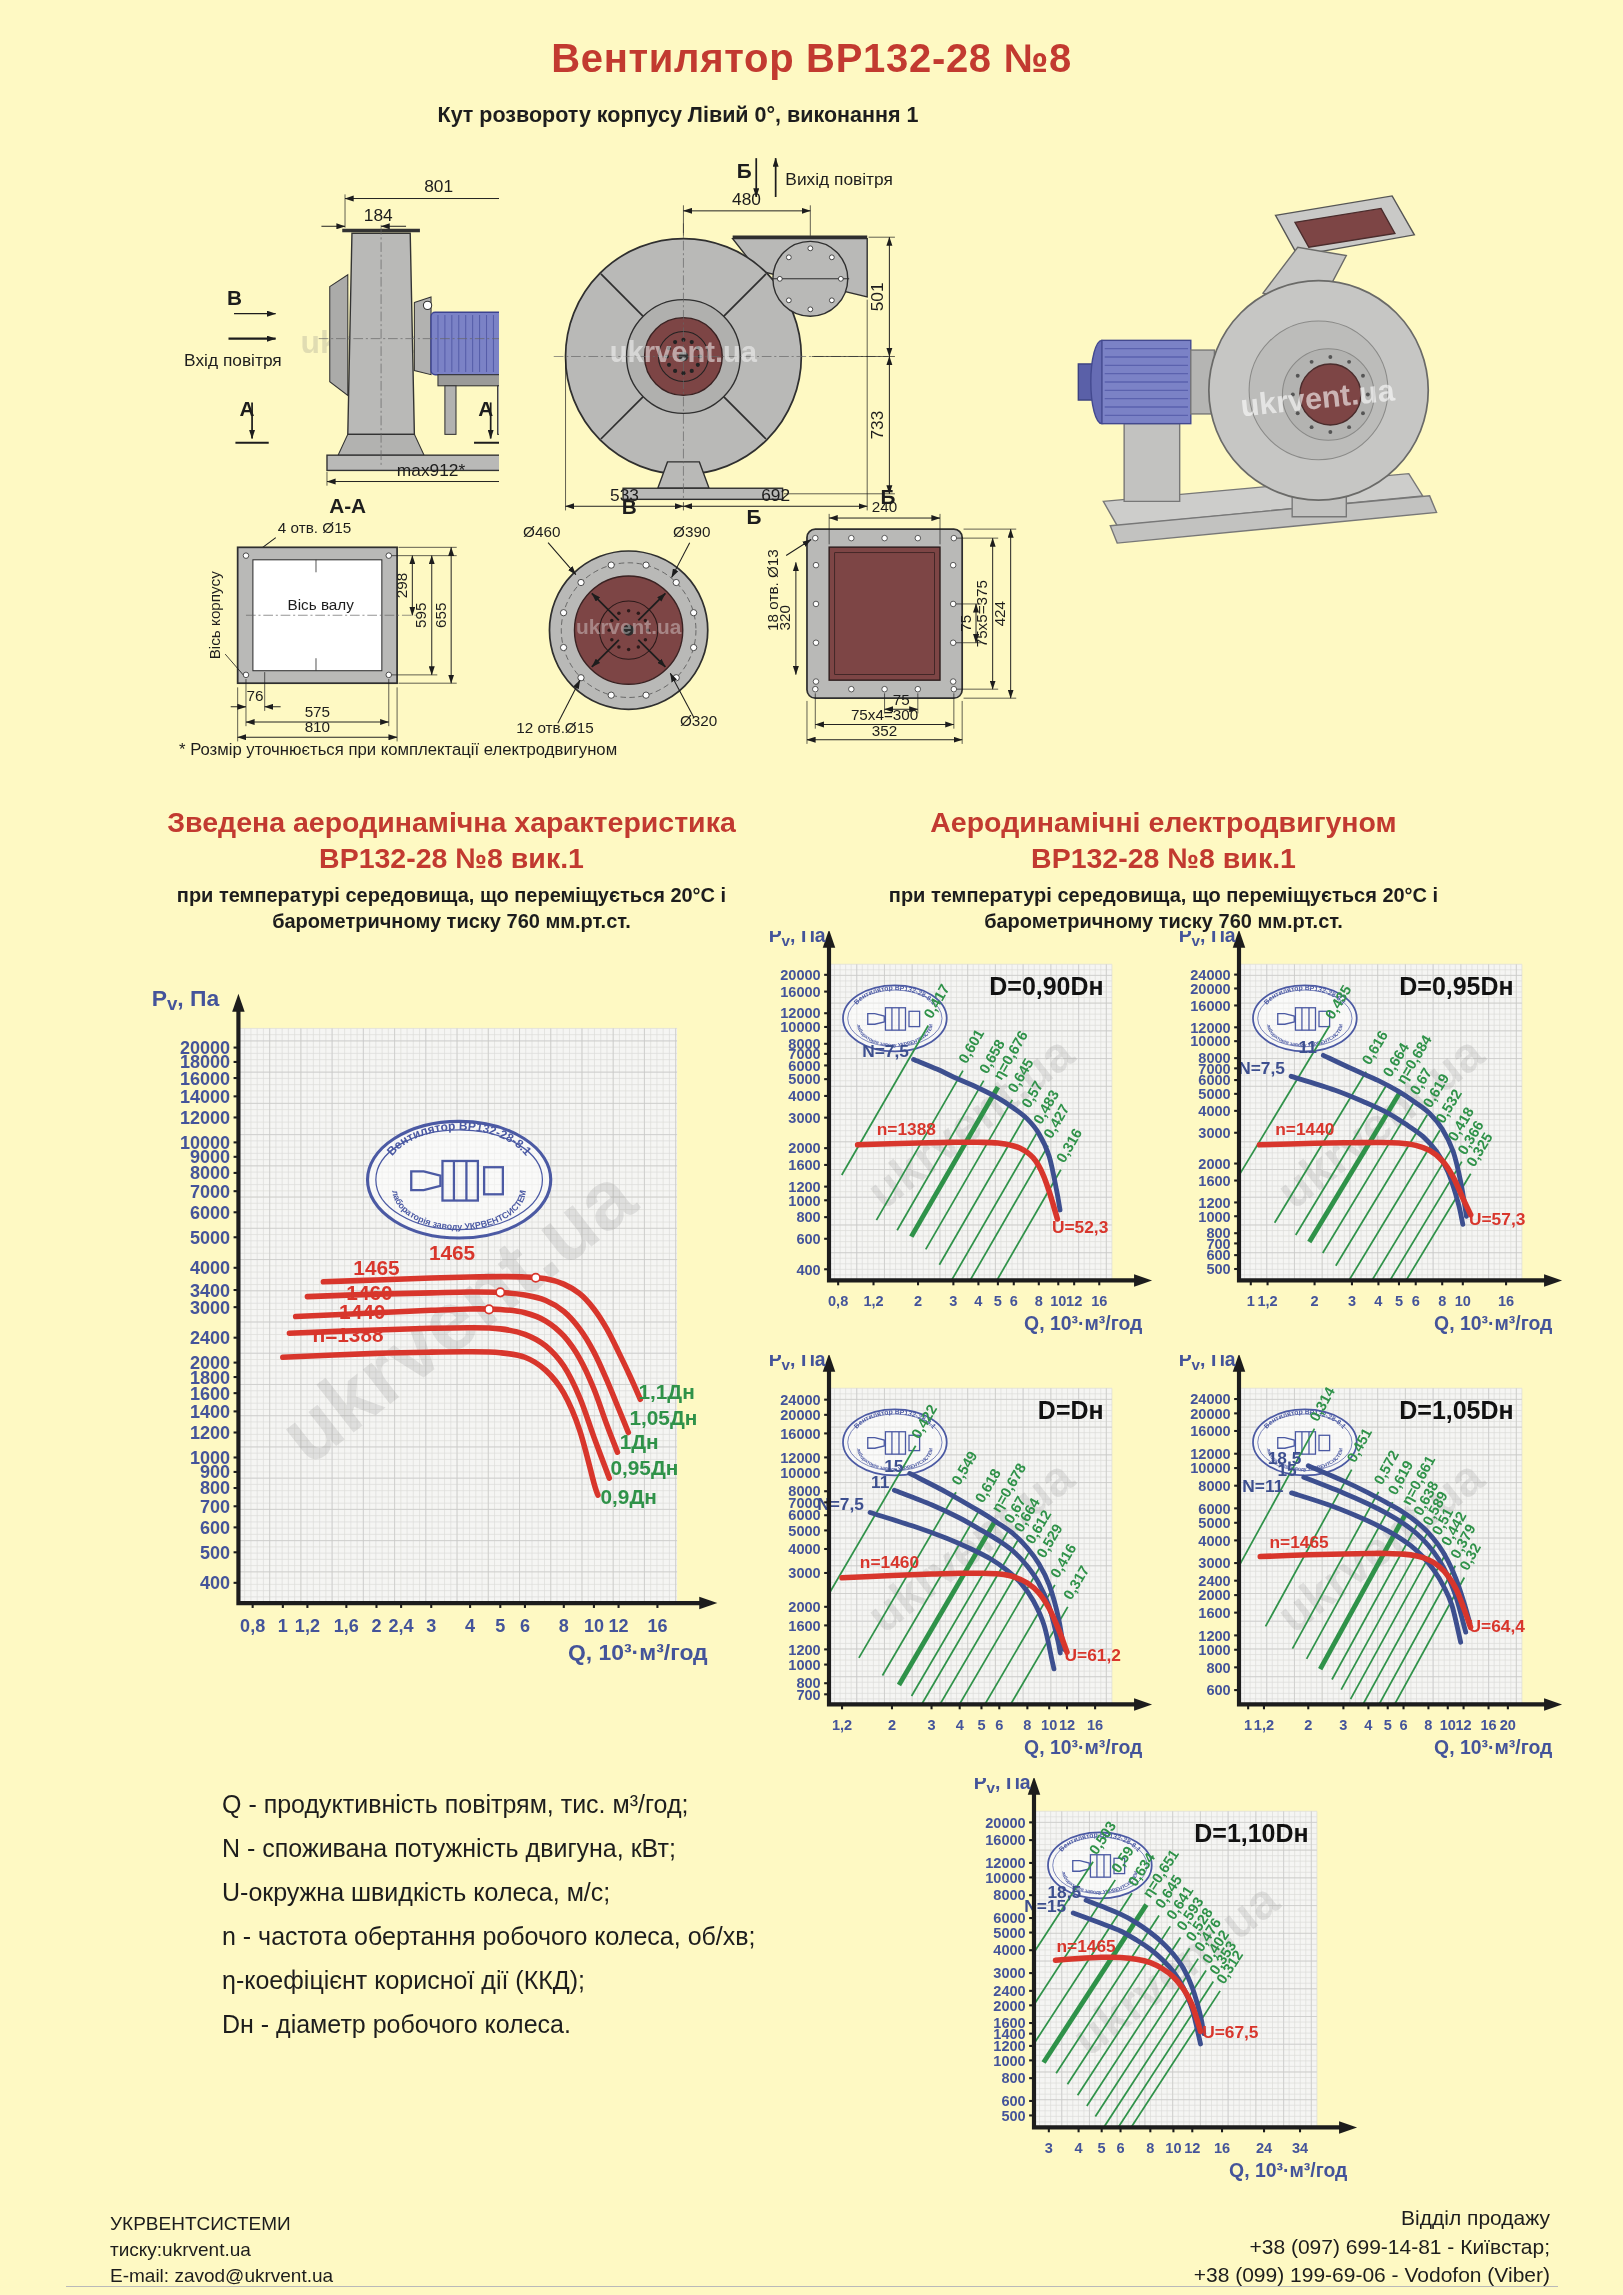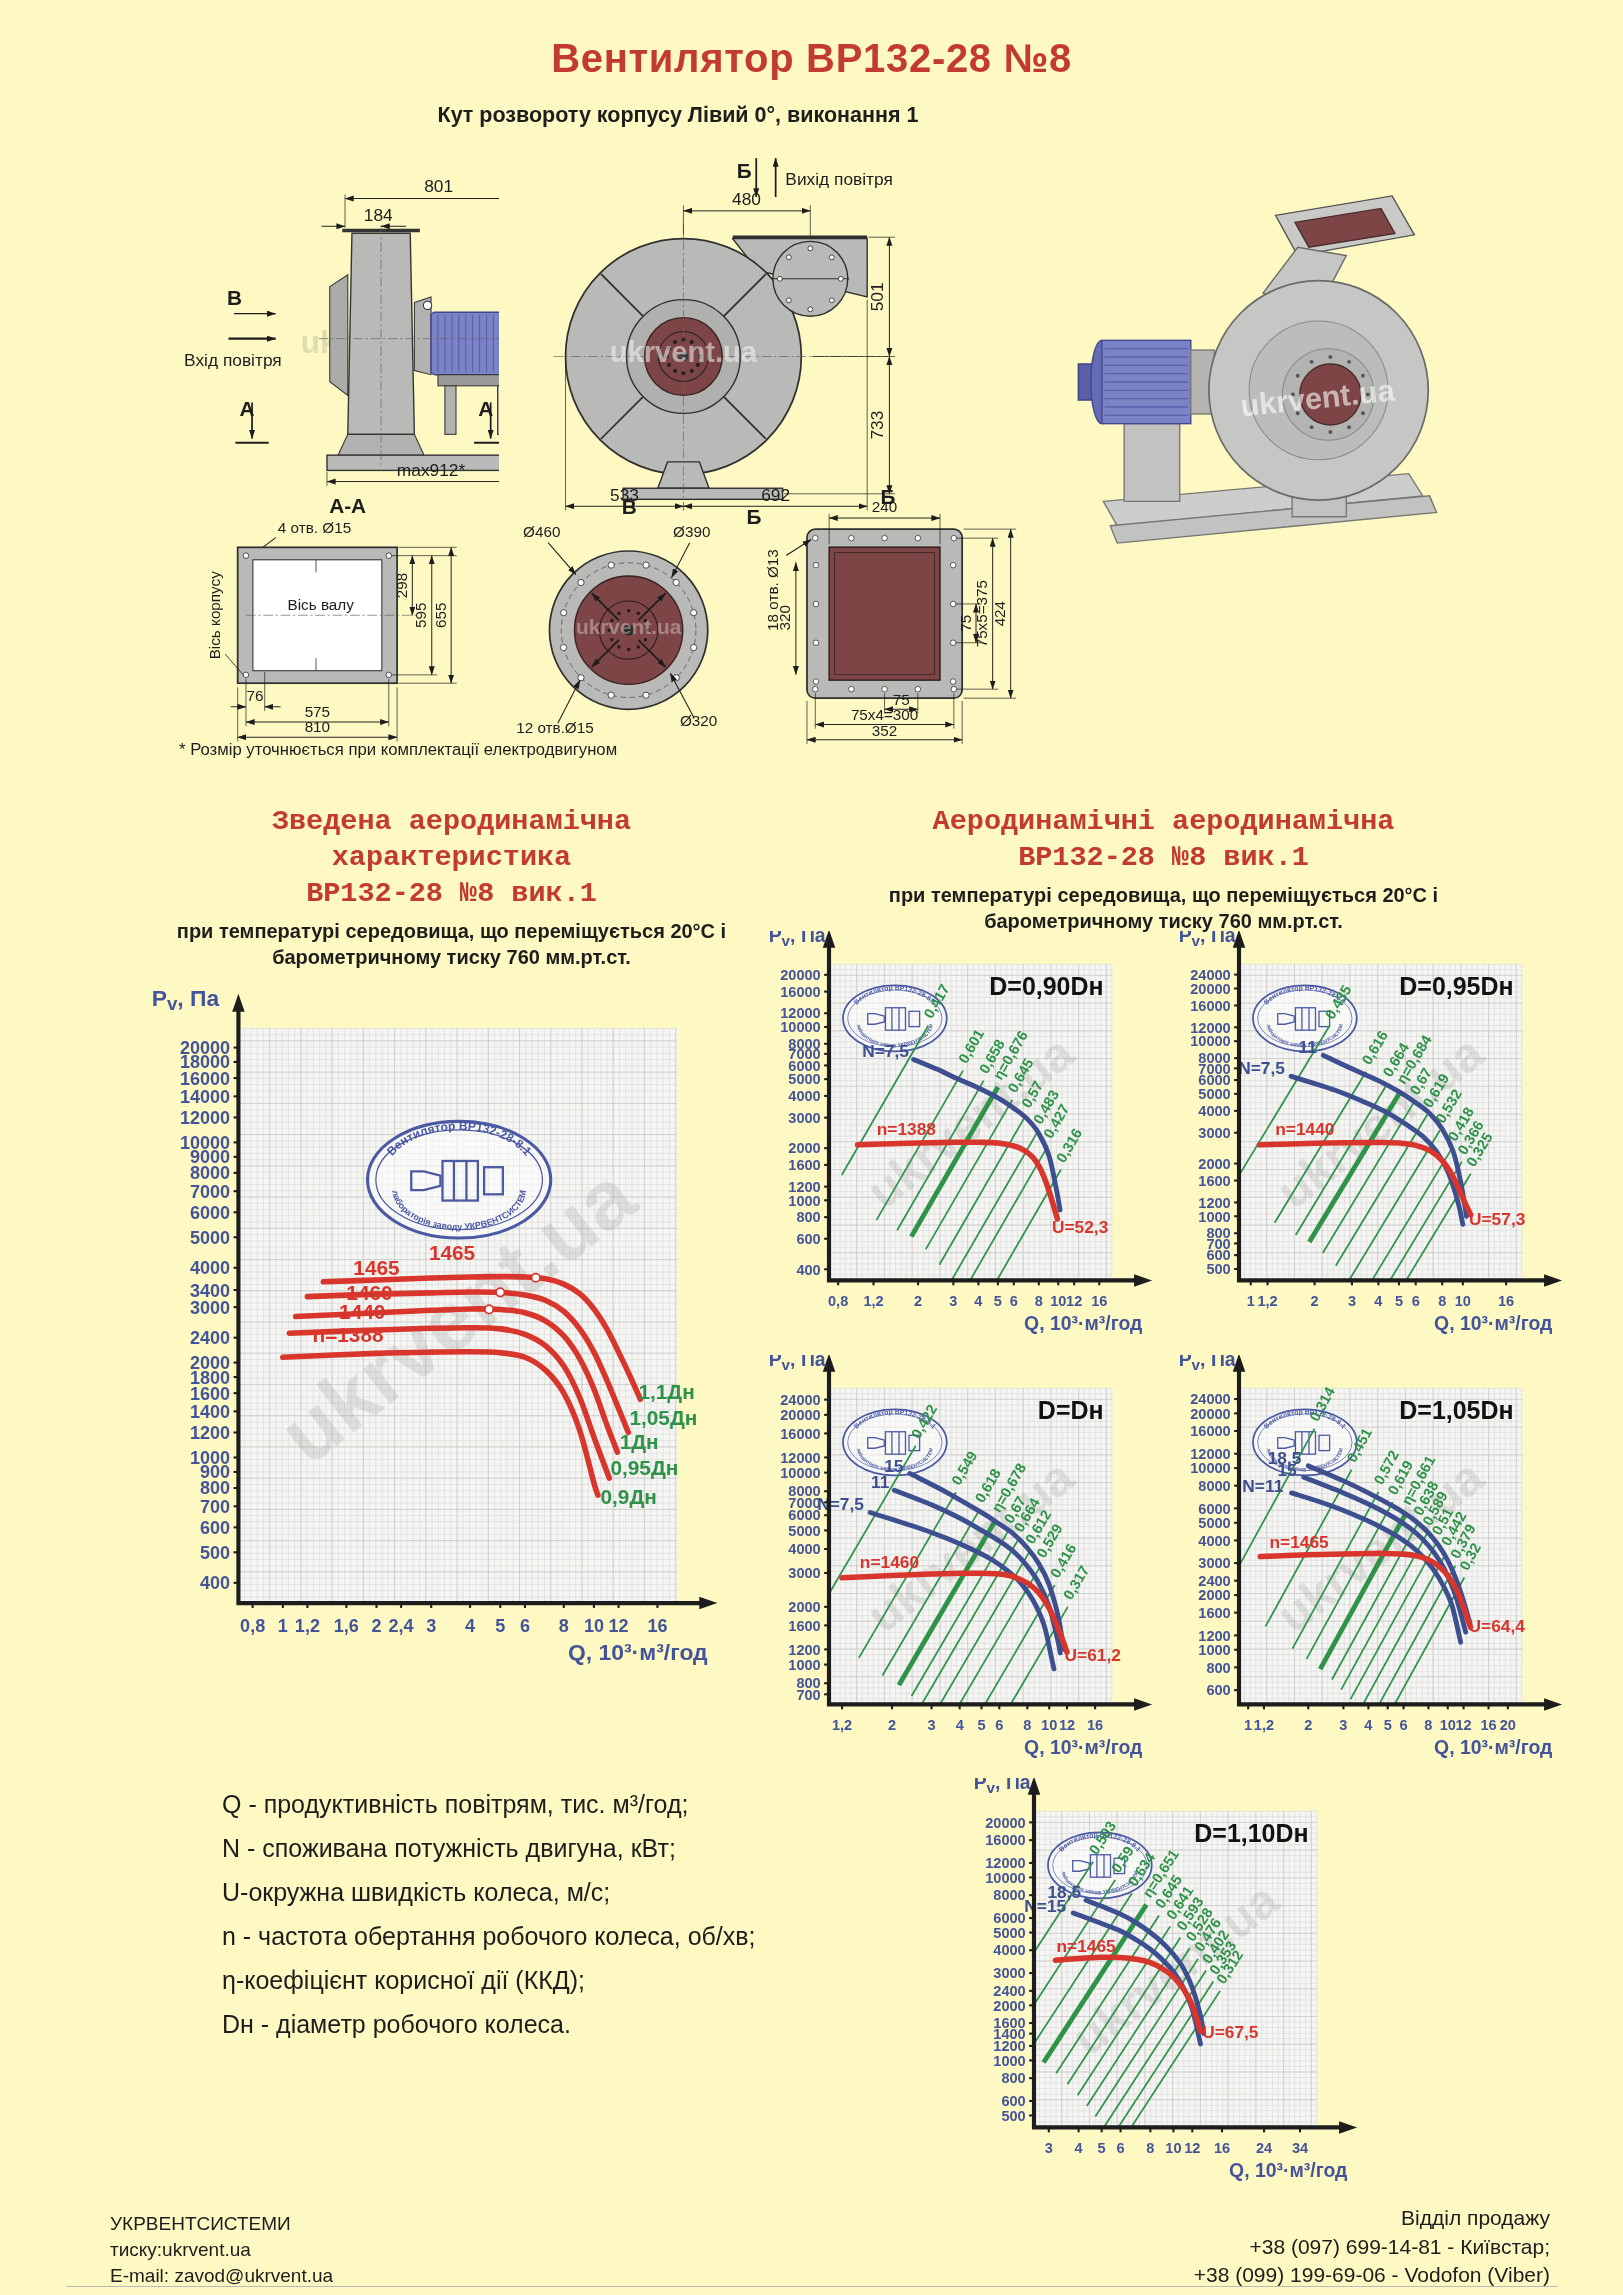--- a/index.html
+++ b/index.html
@@ -2,21 +2,21 @@
 <html style="font-size:11px"><head>
 <meta charset="utf-8">
 <style>
   html,body{margin:0;padding:0;background:#888;}
   #page{position:relative;width:1623px;height:2295px;background:#fef9c3;overflow:hidden;
         font-family:"Liberation Sans",sans-serif;color:#111;}
   .abs{position:absolute;}
   .title{top:36px;left:0;width:1623px;text-align:center;font-size:40px;font-weight:bold;color:#c23a30;letter-spacing:0.7px;}
   .subtitle{top:103px;left:0;width:1356px;text-align:center;font-size:21.5px;font-weight:bold;color:#1d1d1d;}
   .sec-head{text-align:center;}
-  .sec-head .h{font-size:28.5px;font-weight:bold;color:#c23a30;line-height:36px;font-family:Liberation Mono, monospace;}
+  .sec-head .h{font-size:28.5px;font-weight:bold;color:#c23a30;line-height:36px;}
   .sec-head .s{font-size:20px;font-weight:bold;color:#1d1d1d;line-height:26px;}
   .sec-head .gap{height:5.6px;}
   .footnote{font-size:16.7px;color:#1d1d1d;}
   .legend{font-size:25px;color:#1d1d1d;line-height:44px;}
   .footer-l{font-size:19px;color:#1d1d1d;line-height:26px;}
   .footer-r{font-size:21px;color:#1d1d1d;line-height:28.5px;text-align:right;}
   .rule{background:#b9b9b9;height:1.4px;}
   svg text{font-family:"Liberation Sans",sans-serif;}
   .dim{font-size:25px;fill:#1d1d1d;}
   .dims{font-size:22px;fill:#1d1d1d;}
@@ -393,21 +393,21 @@
   <div class="abs footnote" style="left:179px;top:740px">* Розмір уточнюється при комплектації електродвигуном</div>
 
   <div class="abs sec-head" style="left:146px;top:804px;width:611px">
     <div class="h">Зведена аеродинамічна характеристика</div>
     <div class="h">ВР132-28 №8 вик.1</div>
     <div class="gap"></div>
     <div class="s">при температурі середовища, що переміщується 20°С і</div>
     <div class="s">барометричному тиску 760 мм.рт.ст.</div>
   </div>
   <div class="abs sec-head" style="left:763px;top:804px;width:801px">
-    <div class="h">Аеродинамічні аеродинамічна</div>
+    <div class="h">Аеродинамічні електродвигуном</div>
     <div class="h">ВР132-28 №8 вик.1</div>
     <div class="gap"></div>
     <div class="s">при температурі середовища, що переміщується 20°С і</div>
     <div class="s">барометричному тиску 760 мм.рт.ст.</div>
   </div>
 
   <div class="abs" style="left:146px;top:984px;width:611px;height:701px"><svg width="611" height="701" viewBox="0 0 880 1010">
         <rect x="133" y="64" width="632" height="828" fill="#f5f5f3"></rect>
         <path d="M133.0 64V892M142.0 64V892M151.0 64V892M160.0 64V892M169.0 64V892M178.0 64V892M187.0 64V892M196.0 64V892M205.0 64V892M214.0 64V892M223.0 64V892M232.0 64V892M241.0 64V892M250.0 64V892M259.0 64V892M268.0 64V892M277.0 64V892M286.0 64V892M295.0 64V892M304.0 64V892M313.0 64V892M322.0 64V892M331.0 64V892M340.0 64V892M349.0 64V892M358.0 64V892M367.0 64V892M376.0 64V892M385.0 64V892M394.0 64V892M403.0 64V892M412.0 64V892M421.0 64V892M430.0 64V892M439.0 64V892M448.0 64V892M457.0 64V892M466.0 64V892M475.0 64V892M484.0 64V892M493.0 64V892M502.0 64V892M511.0 64V892M520.0 64V892M529.0 64V892M538.0 64V892M547.0 64V892M556.0 64V892M565.0 64V892M574.0 64V892M583.0 64V892M592.0 64V892M601.0 64V892M610.0 64V892M619.0 64V892M628.0 64V892M637.0 64V892M646.0 64V892M655.0 64V892M664.0 64V892M673.0 64V892M682.0 64V892M691.0 64V892M700.0 64V892M709.0 64V892M718.0 64V892M727.0 64V892M736.0 64V892M745.0 64V892M754.0 64V892M763.0 64V892M133 892.0H765M133 883.0H765M133 874.0H765M133 865.0H765M133 856.0H765M133 847.0H765M133 838.0H765M133 829.0H765M133 820.0H765M133 811.0H765M133 802.0H765M133 793.0H765M133 784.0H765M133 775.0H765M133 766.0H765M133 757.0H765M133 748.0H765M133 739.0H765M133 730.0H765M133 721.0H765M133 712.0H765M133 703.0H765M133 694.0H765M133 685.0H765M133 676.0H765M133 667.0H765M133 658.0H765M133 649.0H765M133 640.0H765M133 631.0H765M133 622.0H765M133 613.0H765M133 604.0H765M133 595.0H765M133 586.0H765M133 577.0H765M133 568.0H765M133 559.0H765M133 550.0H765M133 541.0H765M133 532.0H765M133 523.0H765M133 514.0H765M133 505.0H765M133 496.0H765M133 487.0H765M133 478.0H765M133 469.0H765M133 460.0H765M133 451.0H765M133 442.0H765M133 433.0H765M133 424.0H765M133 415.0H765M133 406.0H765M133 397.0H765M133 388.0H765M133 379.0H765M133 370.0H765M133 361.0H765M133 352.0H765M133 343.0H765M133 334.0H765M133 325.0H765M133 316.0H765M133 307.0H765M133 298.0H765M133 289.0H765M133 280.0H765M133 271.0H765M133 262.0H765M133 253.0H765M133 244.0H765M133 235.0H765M133 226.0H765M133 217.0H765M133 208.0H765M133 199.0H765M133 190.0H765M133 181.0H765M133 172.0H765M133 163.0H765M133 154.0H765M133 145.0H765M133 136.0H765M133 127.0H765M133 118.0H765M133 109.0H765M133 100.0H765M133 91.0H765M133 82.0H765M133 73.0H765M133 64.0H765" stroke="#dcdcda" stroke-width="1" fill="none"></path>
         <path d="M133.0 64V892M178.0 64V892M223.0 64V892M268.0 64V892M313.0 64V892M358.0 64V892M403.0 64V892M448.0 64V892M493.0 64V892M538.0 64V892M583.0 64V892M628.0 64V892M673.0 64V892M718.0 64V892M763.0 64V892M133 892.0H765M133 847.0H765M133 802.0H765M133 757.0H765M133 712.0H765M133 667.0H765M133 622.0H765M133 577.0H765M133 532.0H765M133 487.0H765M133 442.0H765M133 397.0H765M133 352.0H765M133 307.0H765M133 262.0H765M133 217.0H765M133 172.0H765M133 127.0H765M133 82.0H765" stroke="#c8c8c6" stroke-width="1" fill="none"></path>

